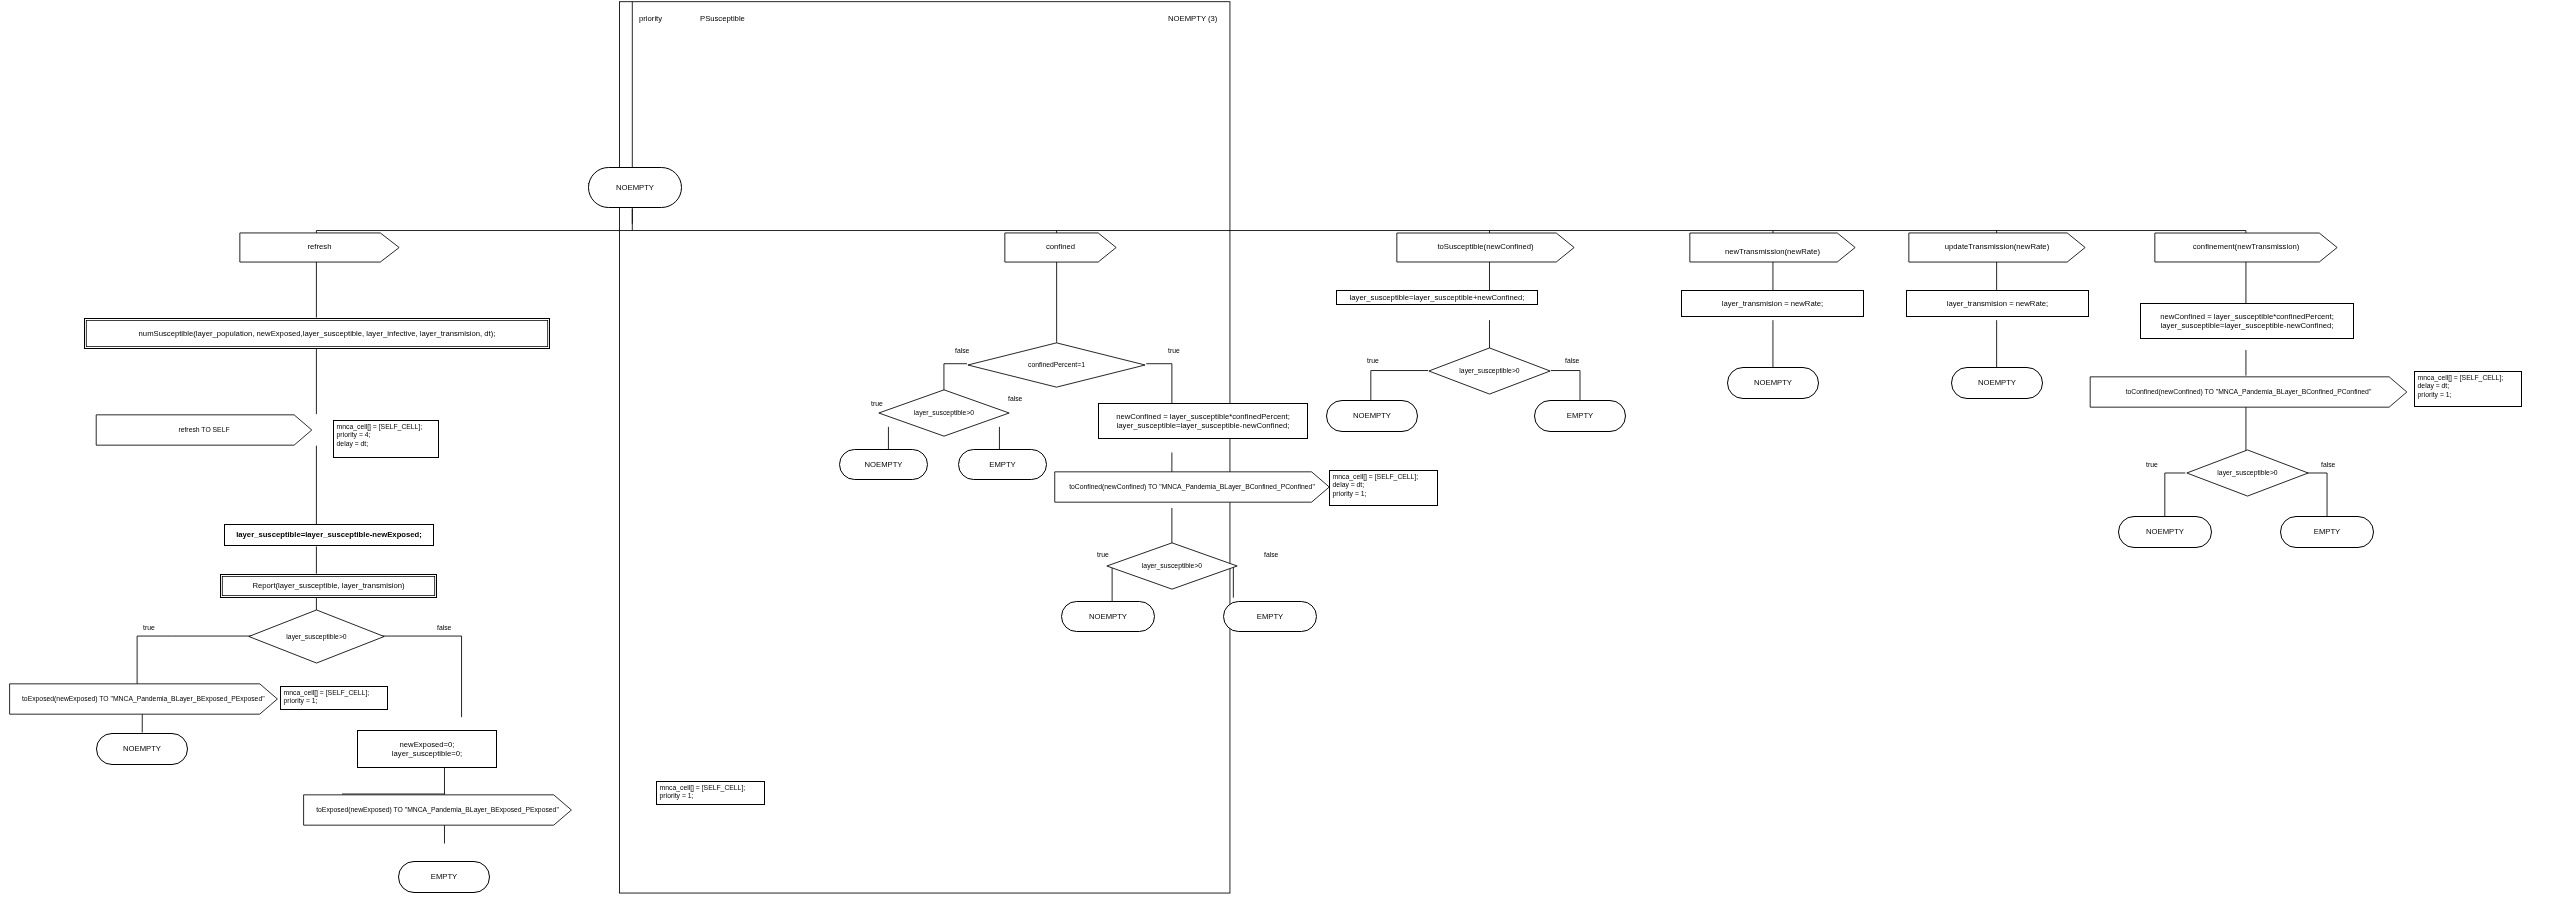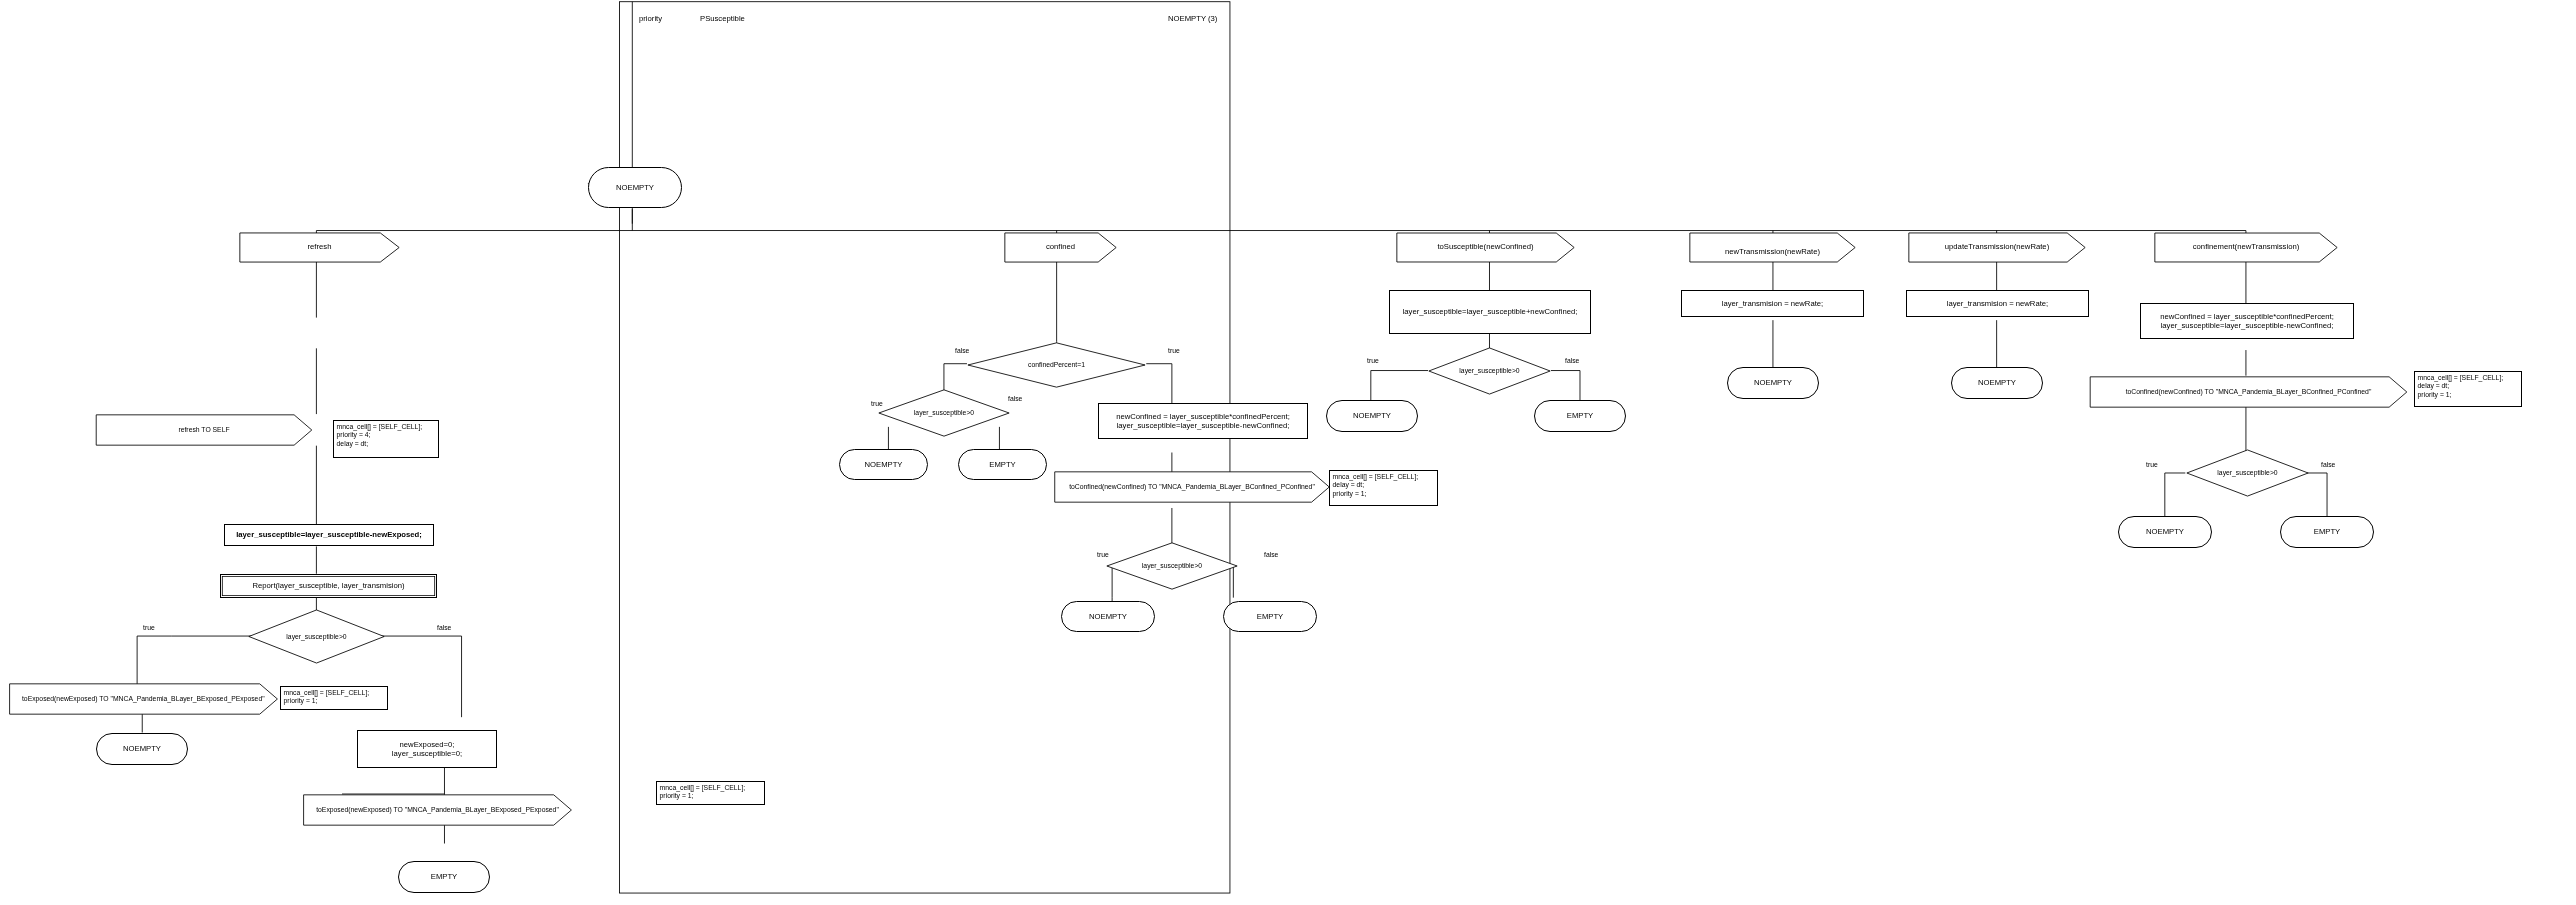--- a/index.html
+++ b/index.html
@@ -147,20 +147,21 @@
     <div class="txt">updateTransmission(newRate)</div>
   </div>
 
   <div class="flagwrap" style="left:2154px;top:232px;width:184px;height:31px;">
     <svg width="184" height="31" viewBox="0 0 216 36">
         <polygon points="1,1 194,1 215,18 194,35 1,35" fill="#fff" stroke="#000"></polygon>
       </svg>
     <div class="txt">confinement(newTransmission)</div>
   </div>
 
+  <div class="node rect dblrect" style="left:84px;top:318px;width:466px;height:31px;">numSusceptible(layer_population, newExposed,layer_susceptible, layer_infective, layer_transmision, dt);</div>
 
   <div class="sendwrap" style="left:94px;top:414px;width:220px;height:32px;">
     <svg width="220" height="32" viewBox="0 0 258 38">
         <polygon points="1,1 236,1 257,19 236,37 1,37" fill="#fff" stroke="#000"></polygon>
       </svg>
     <div class="txt">refresh TO SELF</div>
   </div>
   <div class="note" style="left:333px;top:420px;width:106px;height:38px;">mnca_cell[] = [SELF_CELL];
 priority = 4;
 delay = dt;</div>
@@ -241,21 +242,21 @@
         <polygon points="77,1 153,28 77,55 1,28" fill="#fff" stroke="#000"></polygon>
       </svg>
     <div class="txt">layer_susceptible&gt;0</div>
   </div>
   <div class="lbl" style="left:1097px;top:551px;">true</div>
   <div class="lbl" style="left:1264px;top:551px;">false</div>
 
   <div class="node stadium" style="left:1061px;top:601px;width:94px;height:31px;">NOEMPTY</div>
   <div class="node stadium" style="left:1223px;top:601px;width:94px;height:31px;">EMPTY</div>
 
-  <div class="node rect" style="left:1389px;top:290px;width:202px;height:44px;">layer_susceptible=layer_susceptible+newConfined;</div>
+  <div class="node rect" style="left:1336px;top:290px;width:202px;height:15px;">layer_susceptible=layer_susceptible+newConfined;</div>
 
   <div class="diawrap" style="left:1428px;top:347px;width:123px;height:48px;">
     <svg width="123" height="48" viewBox="0 0 144 56">
         <polygon points="72,1 143,28 72,55 1,28" fill="#fff" stroke="#000"></polygon>
       </svg>
     <div class="txt">layer_susceptible&gt;0</div>
   </div>
   <div class="lbl" style="left:1367px;top:357px;">true</div>
   <div class="lbl" style="left:1565px;top:357px;">false</div>
 

